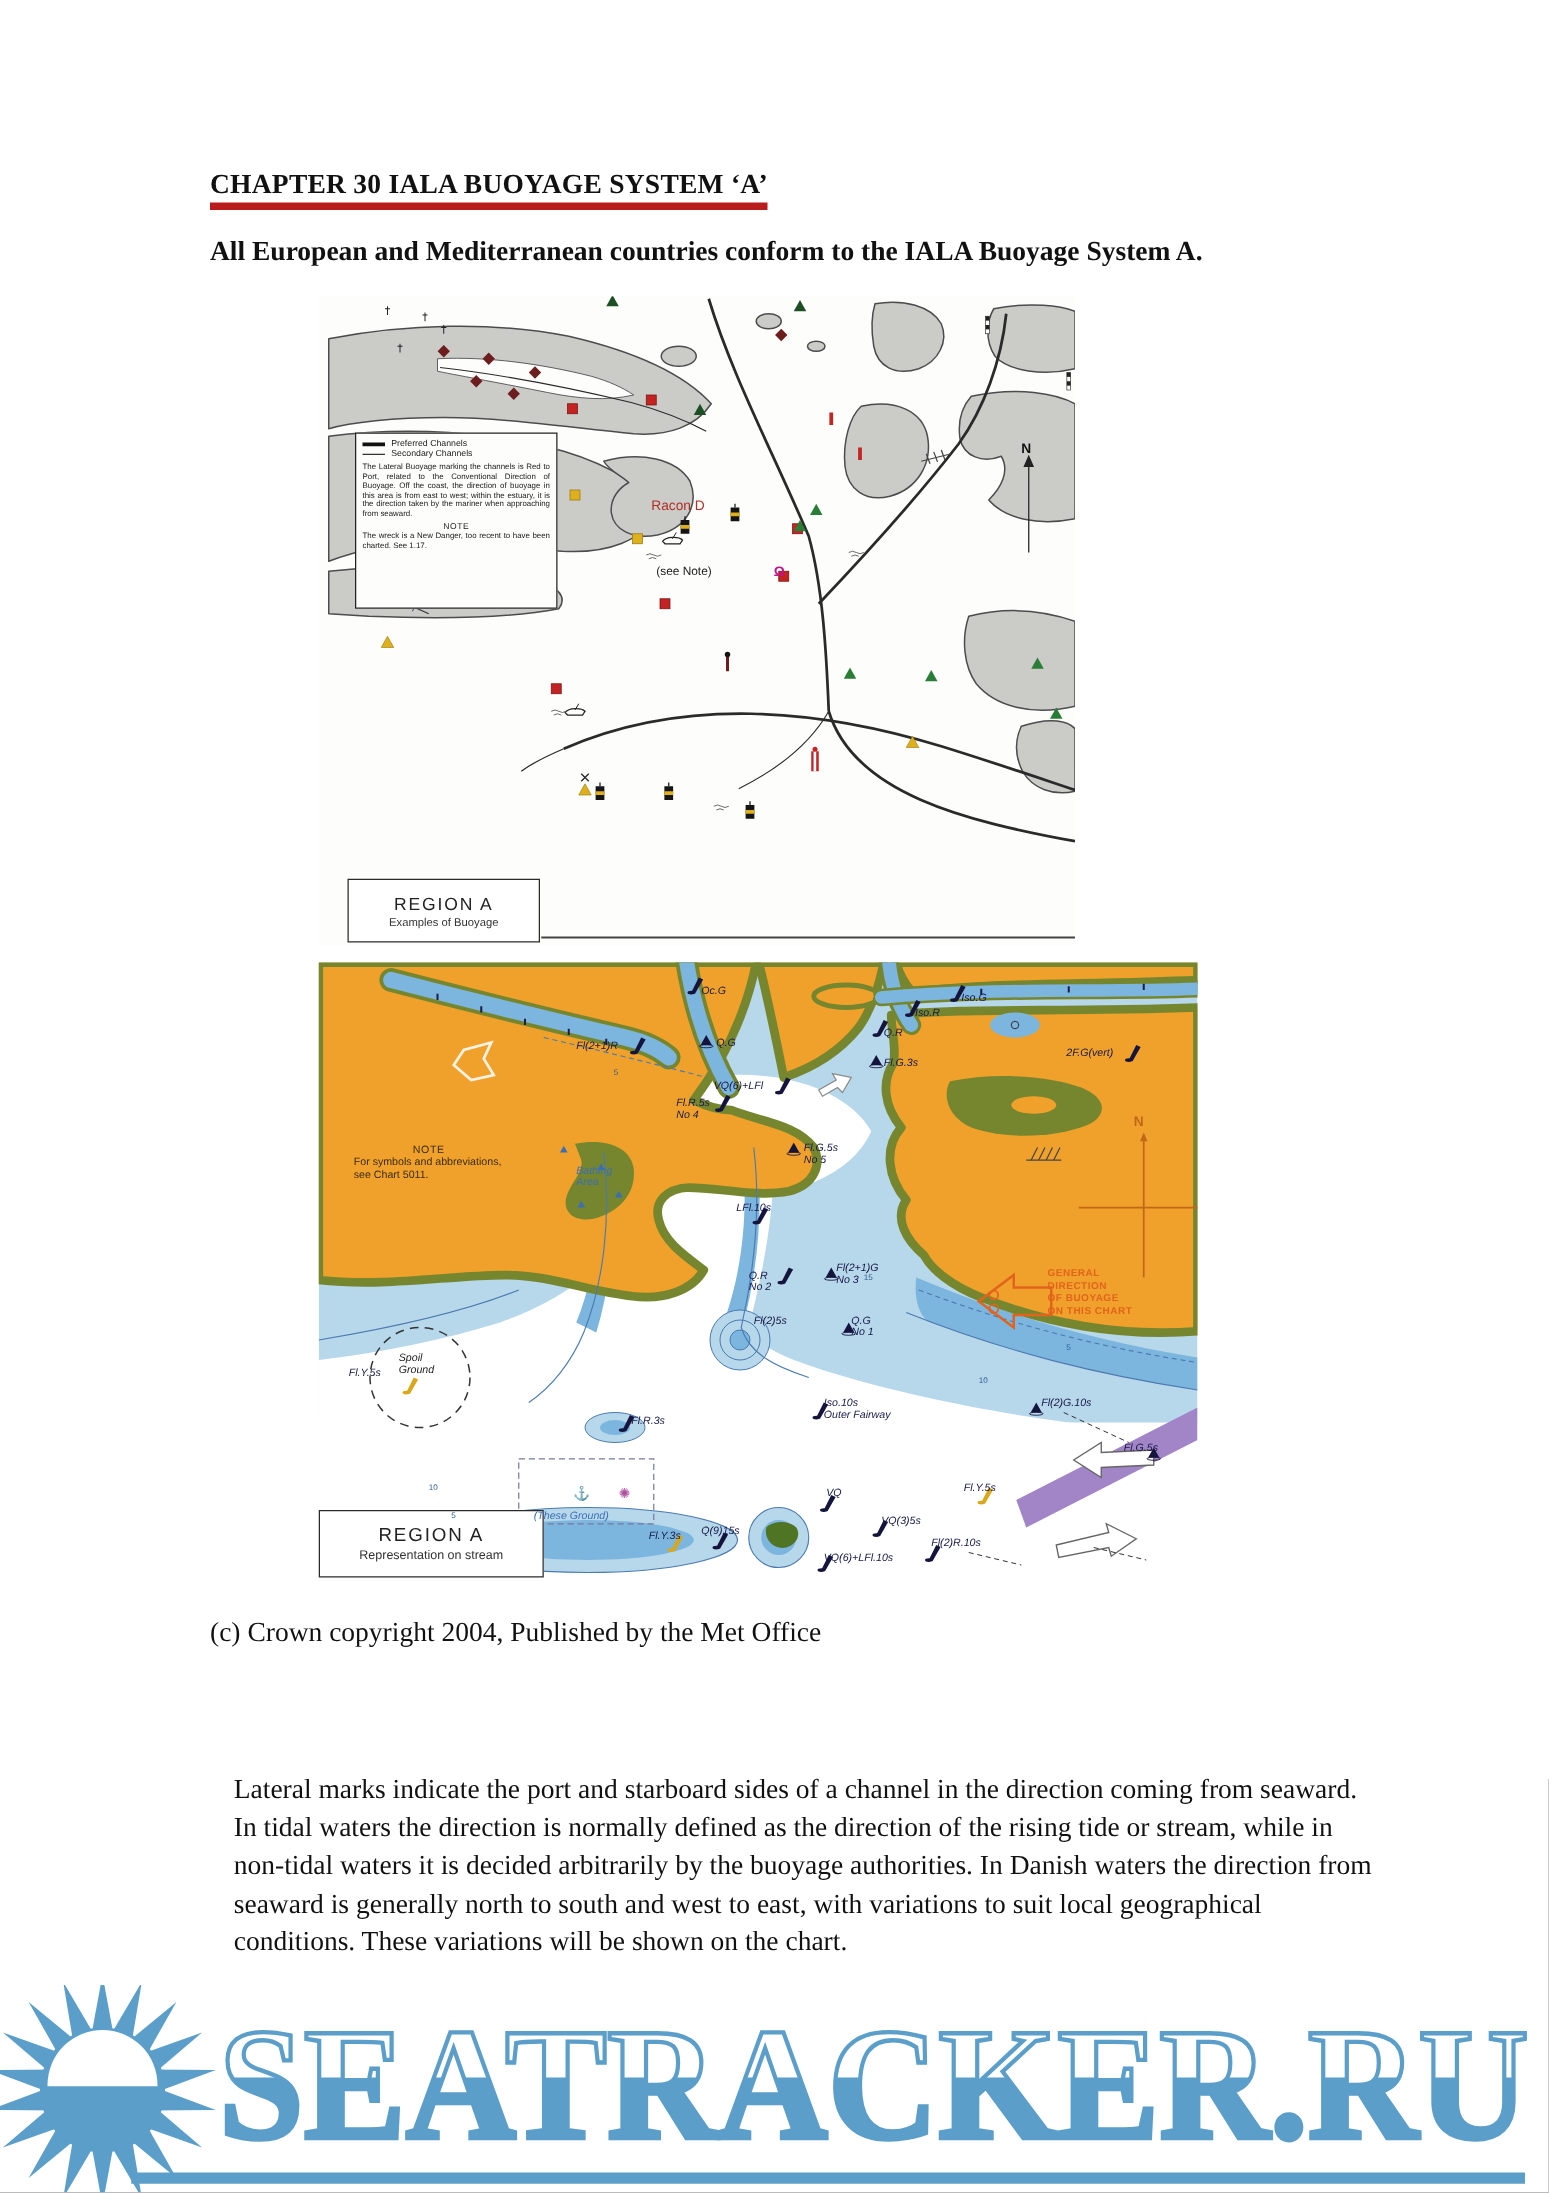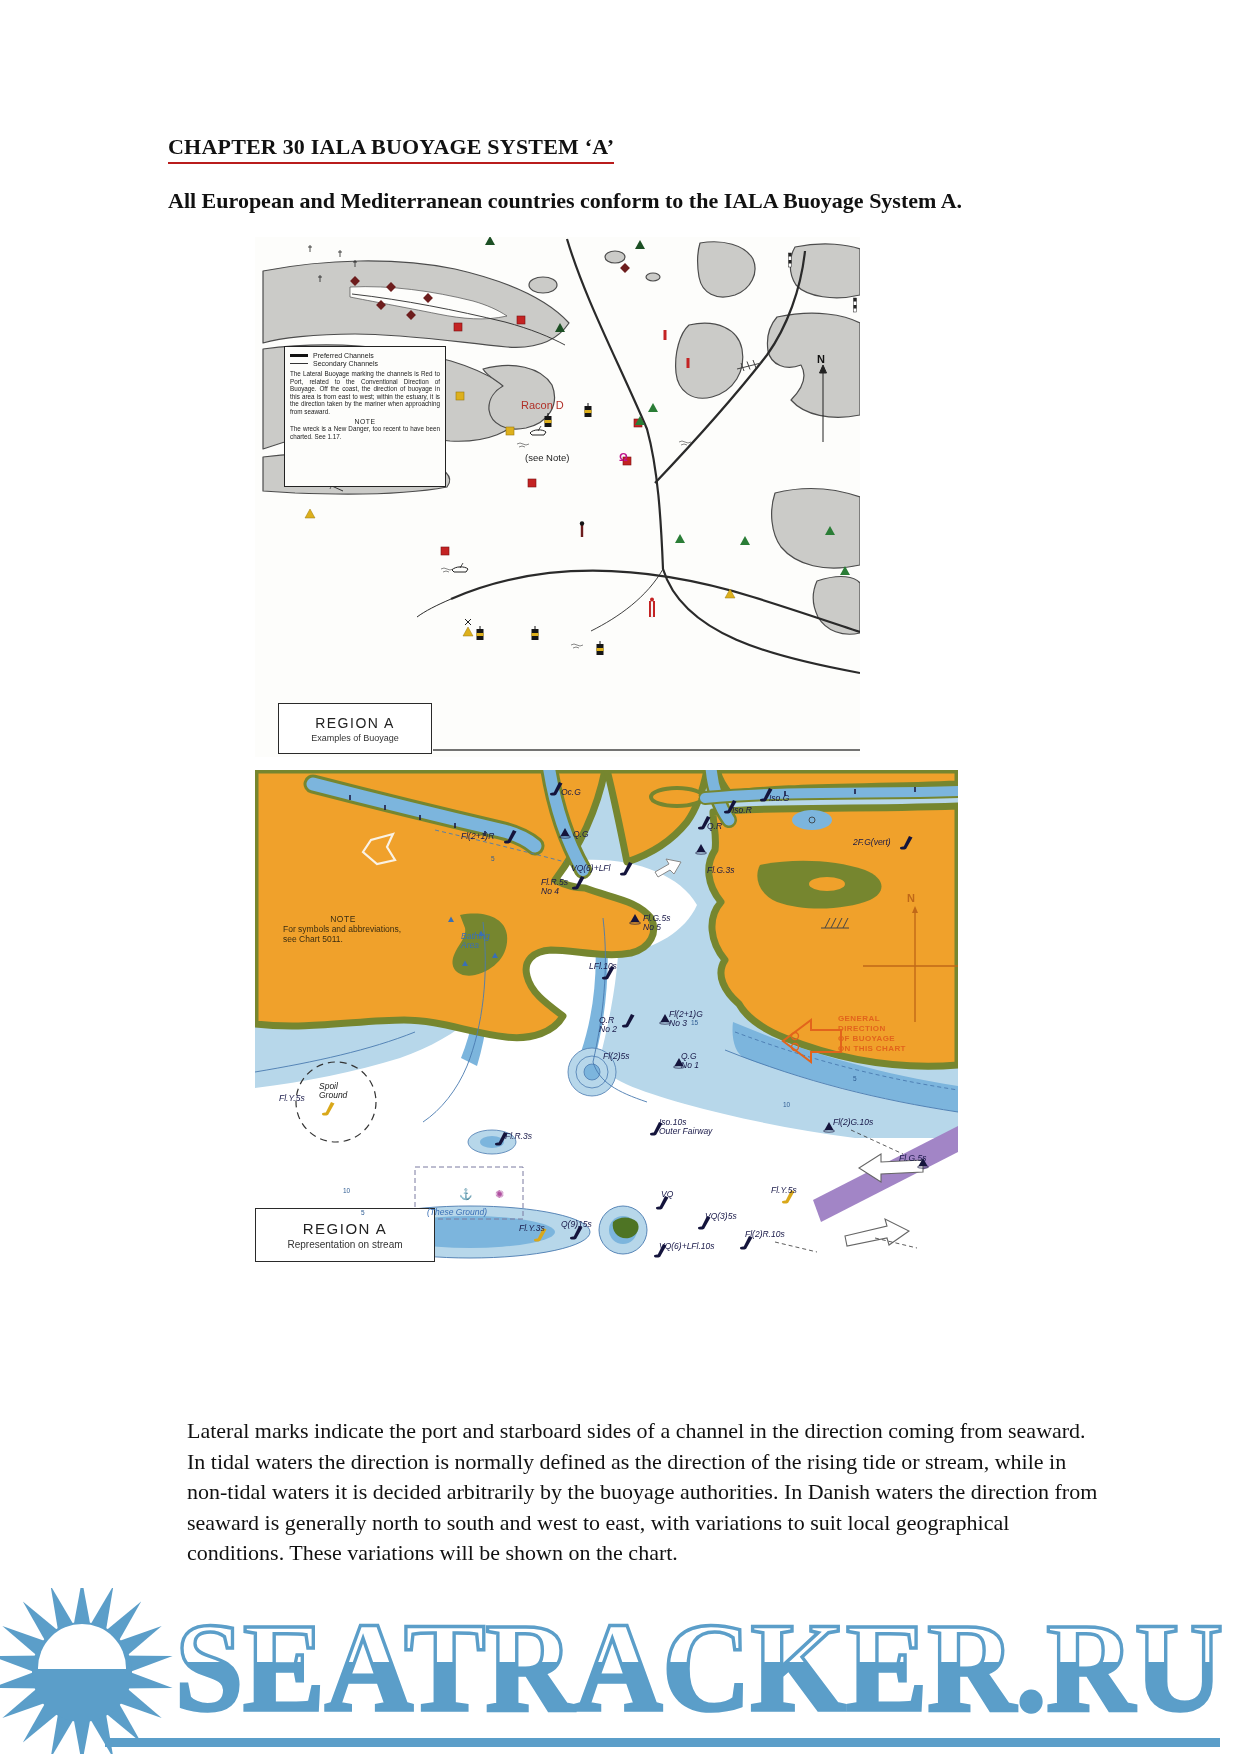--- a/index.html
+++ b/index.html
@@ -1,19 +1,19 @@
 <!DOCTYPE html>
 <html><head>
 <meta charset="utf-8">
 <style>
   html,body{margin:0;padding:0;background:#888;}
   .page{position:relative;width:1239px;height:1754px;background:#ffffff;overflow:hidden;
         font-family: "Liberation Serif", serif; color:#111;}
   .doc-title{position:absolute;left:168px;top:134px;margin:0;font-size:22px;font-weight:bold;
-             letter-spacing:.2px;border-bottom:2px solid #b91c1c;padding-bottom:2px;display:inline-block;}
+             letter-spacing:.2px;border-bottom:6px solid #b91c1c;padding-bottom:2px;display:inline-block;}
   .doc-par{position:absolute;left:168px;margin:0;font-size:22px;line-height:30.5px;width:920px;}
   .p-intro{top:186px;font-weight:bold;}
   .p-copy{top:1291px;}
   .p-sys{top:1348px;}
   .p-lat{top:1416px;white-space:normal;margin-left:19px;}
 
   
   .chart{position:absolute;overflow:visible;}
   .chart svg{position:absolute;left:0;top:0;}
   .chart-top{left:255px;top:237px;width:605px;height:520px;}
@@ -433,21 +433,21 @@
     <div class="region-box rb-bot">
       <div class="rb-title">REGION A</div>
       <div class="rb-sub">Representation on stream</div>
     </div>
   <span class="mark" style="left: 306px; top: 26px;">Oc.G</span>
       <span class="mark" style="left: 514px; top: 32px;">Iso.G</span>
       <span class="mark" style="left: 477px; top: 44px;">Iso.R</span>
       <span class="mark" style="left: 452px; top: 60px;">Q.R</span>
       <span class="mark" style="left: 206px; top: 70px;">Fl(2+1)R</span>
       <span class="mark" style="left: 318px; top: 68px;">Q.G</span>
-      <span class="mark" style="left: 452px; top: 84px; margin-top: 20px;">Fl.G.3s</span>
+      <span class="mark" style="left: 452px; top: 84px;">Fl.G.3s</span>
       <span class="mark" style="left: 598px; top: 76px;">2F.G(vert)</span>
       <span class="mark" style="left: 316px; top: 102px;">VQ(6)+LFl</span>
       <span class="mark" style="left: 286px; top: 116px;">Fl.R.5s
 No 4</span>
       <span class="mark" style="left: 388px; top: 152px;">Fl.G.5s
 No 5</span>
       <span class="mark blu" style="left: 206px; top: 170px;">Bathing
 Area</span>
       <span class="mark" style="left: 334px; top: 200px;">LFl.10s</span>
       <span class="mark" style="left: 344px; top: 254px;">Q.R
@@ -475,20 +475,21 @@
       <span class="mark" style="left: 516px; top: 424px;">Fl.Y.5s</span>
       <span class="mark ncmp" style="left: 652px; top: 132px;">N</span>
       <span class="mark num" style="left: 236px; top: 92px;">5</span>
       <span class="mark num" style="left: 88px; top: 424px;">10</span>
       <span class="mark num" style="left: 106px; top: 446px;">5</span>
       <span class="mark num" style="left: 436px; top: 256px;">15</span>
       <span class="mark num" style="left: 528px; top: 338px;">10</span>
       <span class="mark num" style="left: 598px; top: 312px;">5</span>
     </div>
 
+  <p class="doc-par p-copy">(c) Crown copyright 2004, Published by the Met Office</p>
   <p class="doc-par p-lat">Lateral marks indicate the port and starboard sides of a channel in the direction coming from seaward.  In tidal waters the direction is normally defined as the direction of the rising tide or stream, while in non-tidal waters it is decided arbitrarily by the buoyage authorities.  In Danish waters the direction from seaward is generally north to south and west to east, with variations to suit local geographical conditions. These variations will be shown on the chart.</p>
 
   <div class="watermark">
     <svg width="1239" height="166" viewBox="0 0 1239 166">
       <defs>
         <clipPath id="wmlow">
             <rect x="0" y="74" width="1239" height="92"></rect>
           </clipPath>
         <path id="ray" d="M-10,-38 L0,-92 L10,-38 Z"></path>
       </defs>

